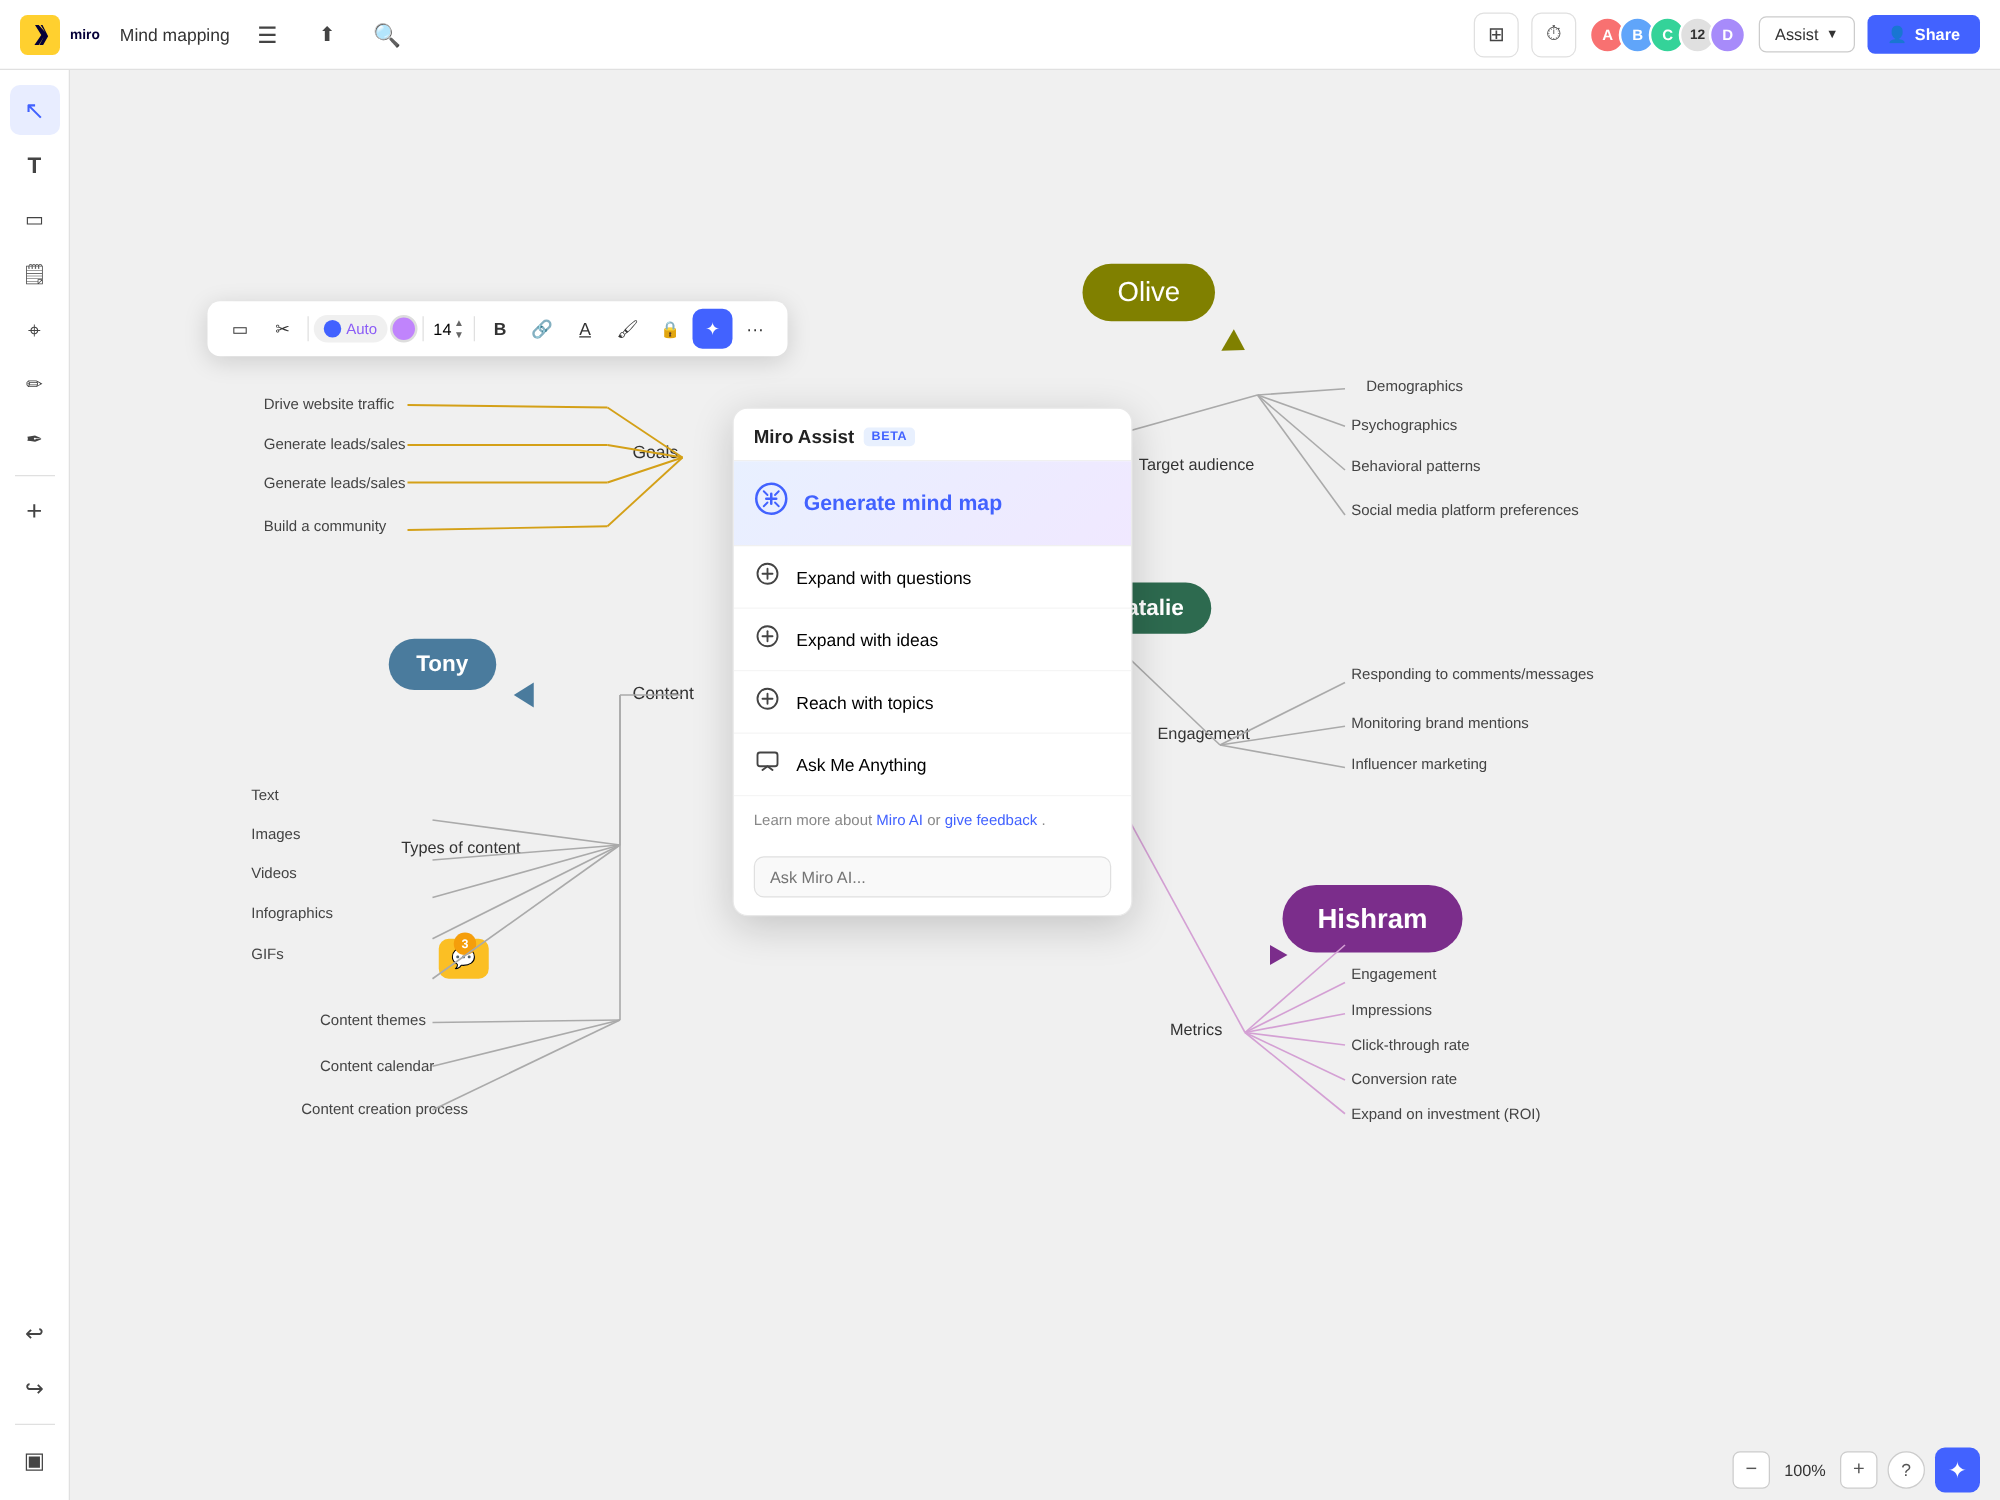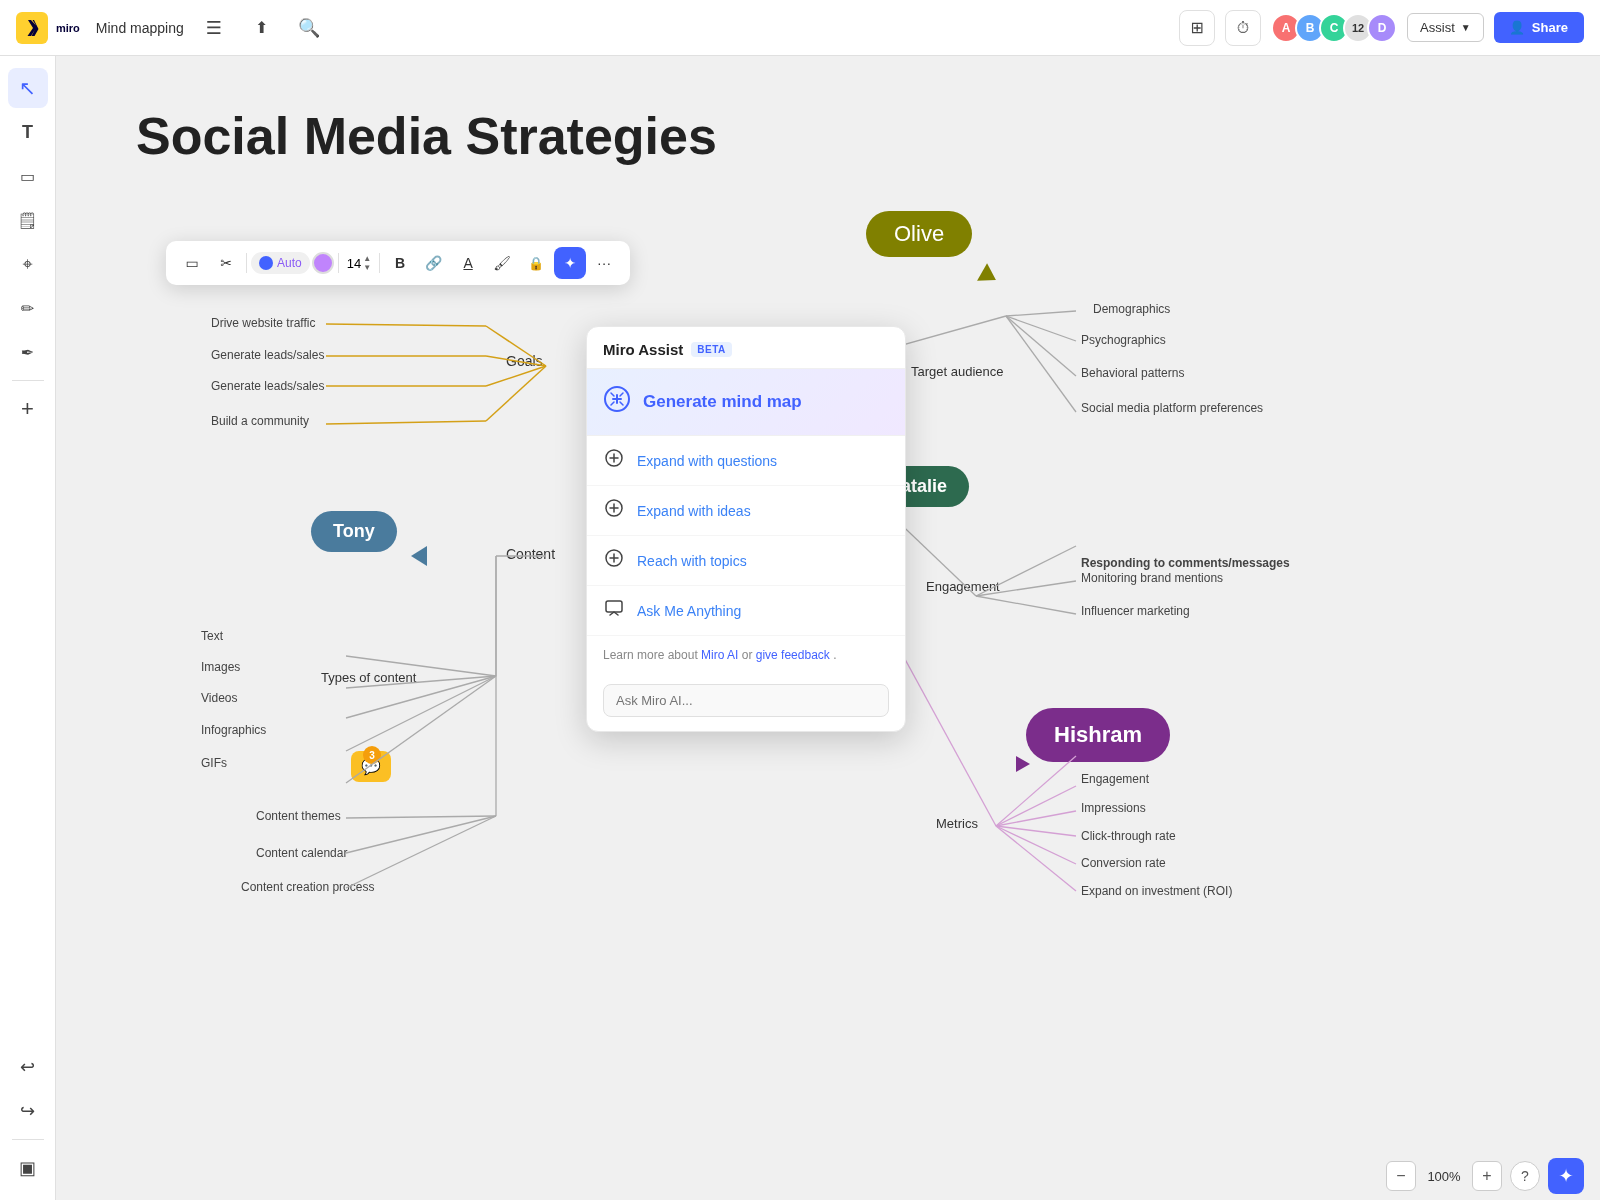--- a/index.html
+++ b/index.html
@@ -90,21 +90,21 @@
       background: linear-gradient(135deg, #e8f0ff 0%, #f0e8ff 100%);
       cursor: pointer; border-bottom: 1px solid #f0f0f0;
     }
     .assist-generate-icon { font-size: 24px; color: #4262ff; }
     .assist-generate-text { font-size: 17px; font-weight: 600; color: #4262ff; }
     .assist-item {
       display: flex; align-items: center; gap: 12px; padding: 12px 16px;
       cursor: pointer; border-bottom: 1px solid #f5f5f5;
     }
     .assist-item-icon { font-size: 18px; color: #444; width: 22px; text-align: center; }
-    .assist-item-text { font-size: 14px; color: #3b82f6; }
+    .assist-item-text { font-size: 14px; color: #000000; }
     .assist-footer {
       padding: 12px 16px; font-size: 12px; color: #888;
     }
     .assist-footer a { color: #4262ff; text-decoration: none; }
     .assist-input-area {
       padding: 10px 16px 14px;
     }
     .assist-input {
       width: 100%; border: 1px solid #e0e0e0; border-radius: 8px; padding: 8px 12px;
       font-size: 13px; outline: none; background: #f9f9f9;
@@ -284,21 +284,20 @@
       <line x1="440" y1="620" x2="290" y2="600" stroke="#aaa" stroke-width="1.3"></line>
       <line x1="440" y1="620" x2="290" y2="632" stroke="#aaa" stroke-width="1.3"></line>
       <line x1="440" y1="620" x2="290" y2="662" stroke="#aaa" stroke-width="1.3"></line>
       <line x1="440" y1="620" x2="290" y2="695" stroke="#aaa" stroke-width="1.3"></line>
       <line x1="440" y1="620" x2="290" y2="727" stroke="#aaa" stroke-width="1.3"></line>
       <line x1="440" y1="760" x2="290" y2="762" stroke="#aaa" stroke-width="1.3"></line>
       <line x1="440" y1="760" x2="290" y2="797" stroke="#aaa" stroke-width="1.3"></line>
       <line x1="440" y1="760" x2="290" y2="832" stroke="#aaa" stroke-width="1.3"></line>
     </svg>
 
-    <div class="canvas-title">Social Media Strategies</div>
 
     <div id="floating-toolbar">
       <button class="tb-btn">
         <span>▭</span>
       </button>
       <button class="tb-btn">
         <span>✂</span>
       </button>
       <div class="tb-sep"></div>
       <div class="tb-toggle">
@@ -345,21 +344,21 @@
     <div class="mindmap-label-sm" style="left:155px; top:323px;">Generate leads/sales</div>
     <div class="mindmap-label-sm" style="left:155px; top:358px;">Build a community</div>
 
     <div class="mindmap-label" style="left:855px; top:308px; font-size:13px;">Target audience</div>
     <div class="mindmap-label-sm" style="left:1025px; top:246px;margin-left:12px;">Demographics</div>
     <div class="mindmap-label-sm" style="left:1025px; top:277px;">Psychographics</div>
     <div class="mindmap-label-sm" style="left:1025px; top:310px;">Behavioral patterns</div>
     <div class="mindmap-label-sm" style="left:1025px; top:345px;">Social media platform preferences</div>
 
     <div class="mindmap-label" style="left:870px; top:523px; font-size:13px;">Engagement</div>
-    <div class="mindmap-label-sm" style="left:1025px; top:500px;font-weight:bold;">Responding to comments/messages</div>
+    <div class="mindmap-label-sm" style="left:1025px; top:476px;">Responding to comments/messages</div>
     <div class="mindmap-label-sm" style="left:1025px; top:515px;">Monitoring brand mentions</div>
     <div class="mindmap-label-sm" style="left:1025px; top:548px;">Influencer marketing</div>
 
     <div class="mindmap-label" style="left:880px; top:760px; font-size:13px;">Metrics</div>
     <div class="mindmap-label-sm" style="left:1025px; top:688px;">Reach</div>
     <div class="mindmap-label-sm" style="left:1025px; top:716px;">Engagement</div>
     <div class="mindmap-label-sm" style="left:1025px; top:745px;">Impressions</div>
     <div class="mindmap-label-sm" style="left:1025px; top:773px;">Click-through rate</div>
     <div class="mindmap-label-sm" style="left:1025px; top:800px;">Conversion rate</div>
     <div class="mindmap-label-sm" style="left:1025px; top:828px;">Expand on investment (ROI)</div>

